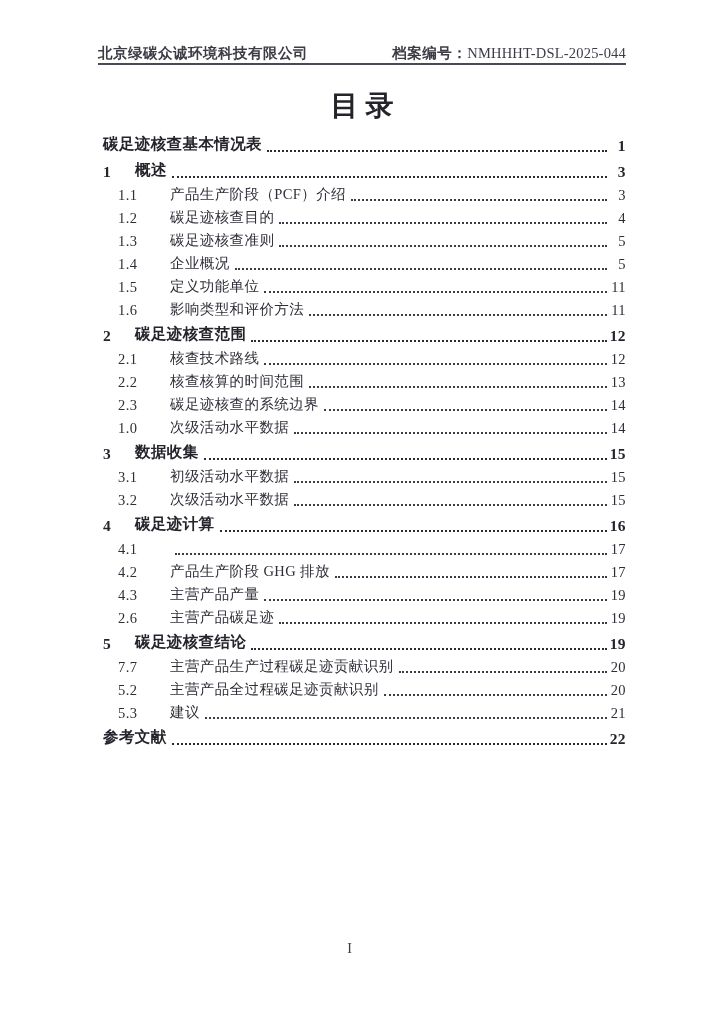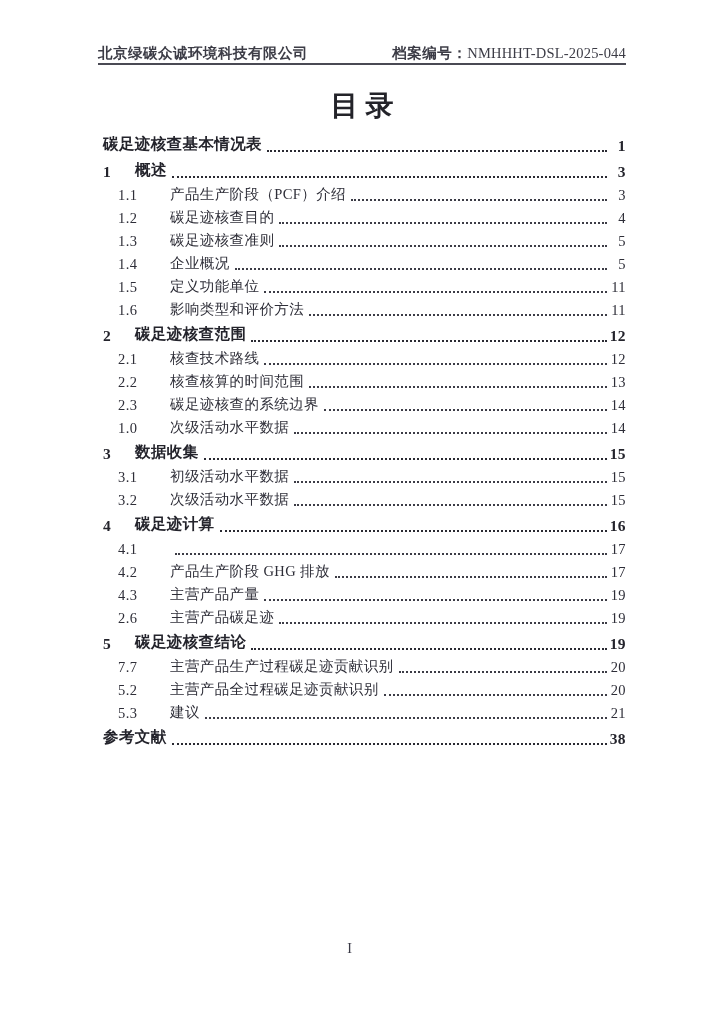--- a/index.html
+++ b/index.html
@@ -283,19 +283,19 @@
       <span class="num">5.3</span>
       <span class="label">建议</span>
       <span class="leader"></span>
       <span class="pageno">21</span>
     </div>
 
     <div class="toc-row level-0">
 
       <span class="label">参考文献</span>
       <span class="leader"></span>
-      <span class="pageno">38</span>
+      <span class="pageno">22</span>
     </div>
   </div>
 
   <div class="page-footer">I</div>
 
 </div>
 
 </body></html>

